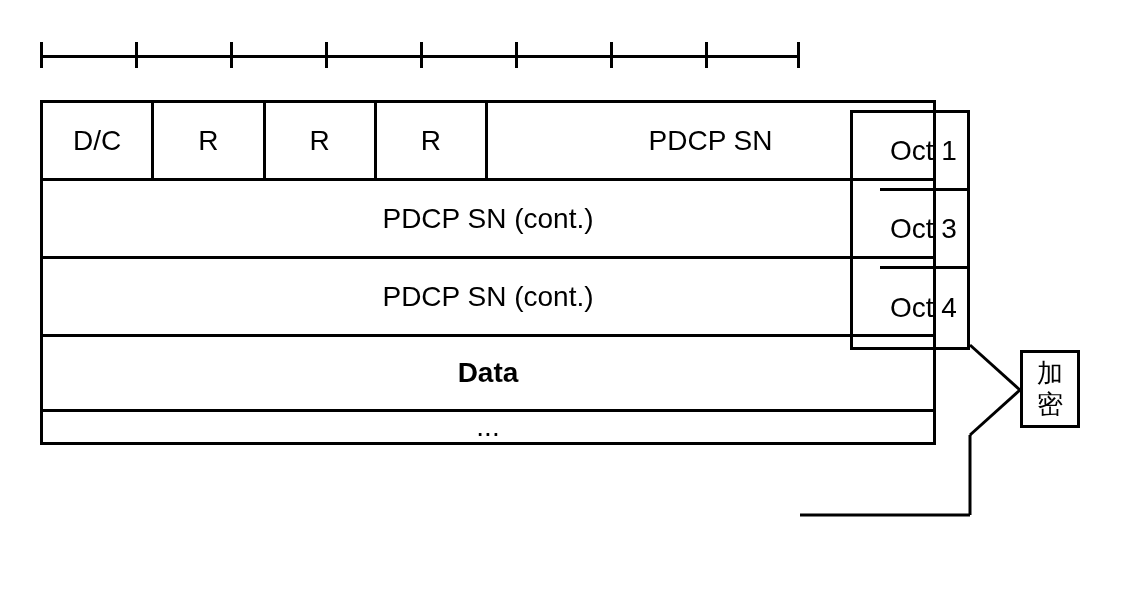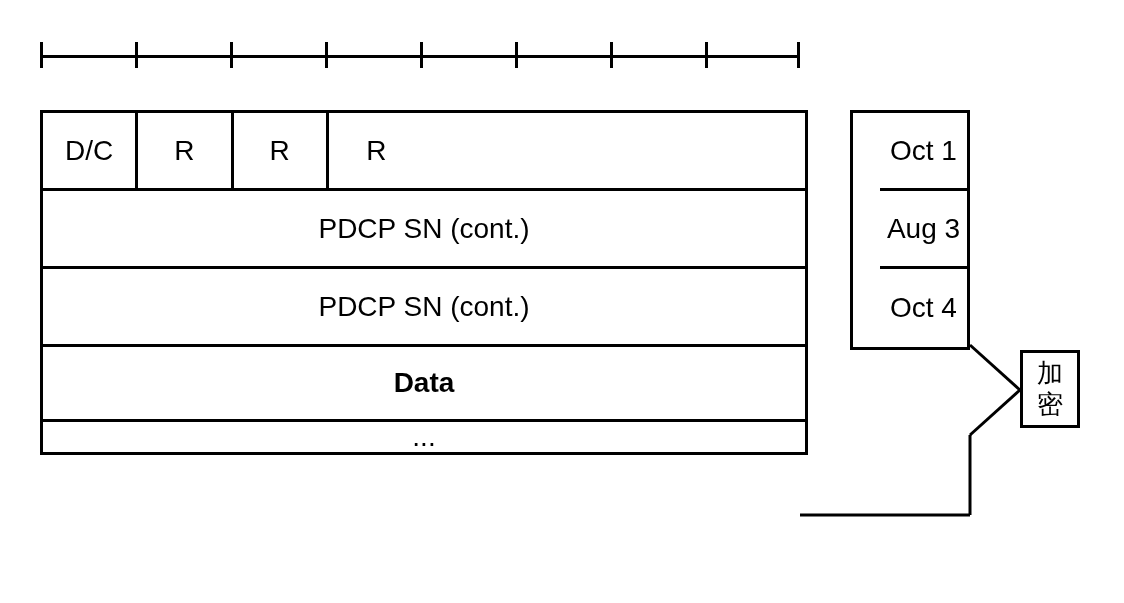--- a/index.html
+++ b/index.html
@@ -37,22 +37,22 @@
     .ruler-tick {
       position: absolute;
       top: 2px;
       width: 3px;
       height: 26px;
       background: black;
     }
     .pdu-table {
       position: absolute;
       left: 20px;
-      top: 90px;
-      width: 768px;
+      top: 80px;
+      width: 896px;
       border: 3px solid black;
       border-collapse: collapse;
     }
     .pdu-row {
       display: flex;
       border-bottom: 3px solid black;
       height: 78px;
       align-items: center;
     }
     .pdu-row:last-child {
@@ -145,38 +145,39 @@
     <div class="ruler-tick" style="left: 87.5%;"></div>
     <div class="ruler-tick" style="left: calc(100% - 3px);"></div>
   </div>
 
   <div class="pdu-table">
     <div class="pdu-row">
       <div class="cell cell-8th">D/C</div>
       <div class="cell cell-8th">R</div>
       <div class="cell cell-8th">R</div>
       <div class="cell cell-8th">R</div>
+      <div class="cell cell-half">PDCP SN</div>
     </div>
     <div class="pdu-row">
       <div class="cell cell-full">PDCP SN (cont.)</div>
     </div>
     <div class="pdu-row">
       <div class="cell cell-full">PDCP SN (cont.)</div>
     </div>
     <div class="pdu-row pdu-row-data">
       <div class="cell cell-full">Data</div>
     </div>
     <div class="pdu-row pdu-row-thin">
       <div class="cell cell-full">...</div>
     </div>
   </div>
 
   <div class="oct-table">
     <div class="oct-row">Oct 1</div>
-    <div class="oct-row">Aug 3</div>
+    <div class="oct-row">Oct 3</div>
     <div class="oct-row">Oct 4</div>
   </div>
 
   <svg class="bracket-svg">
     <line x1="170" y1="5" x2="220" y2="50" stroke="black" stroke-width="3"></line>
     <line x1="220" y1="50" x2="170" y2="95" stroke="black" stroke-width="3"></line>
     <line x1="170" y1="95" x2="170" y2="175" stroke="black" stroke-width="3"></line>
     <line x1="170" y1="175" x2="0" y2="175" stroke="black" stroke-width="3"></line>
   </svg>
 

